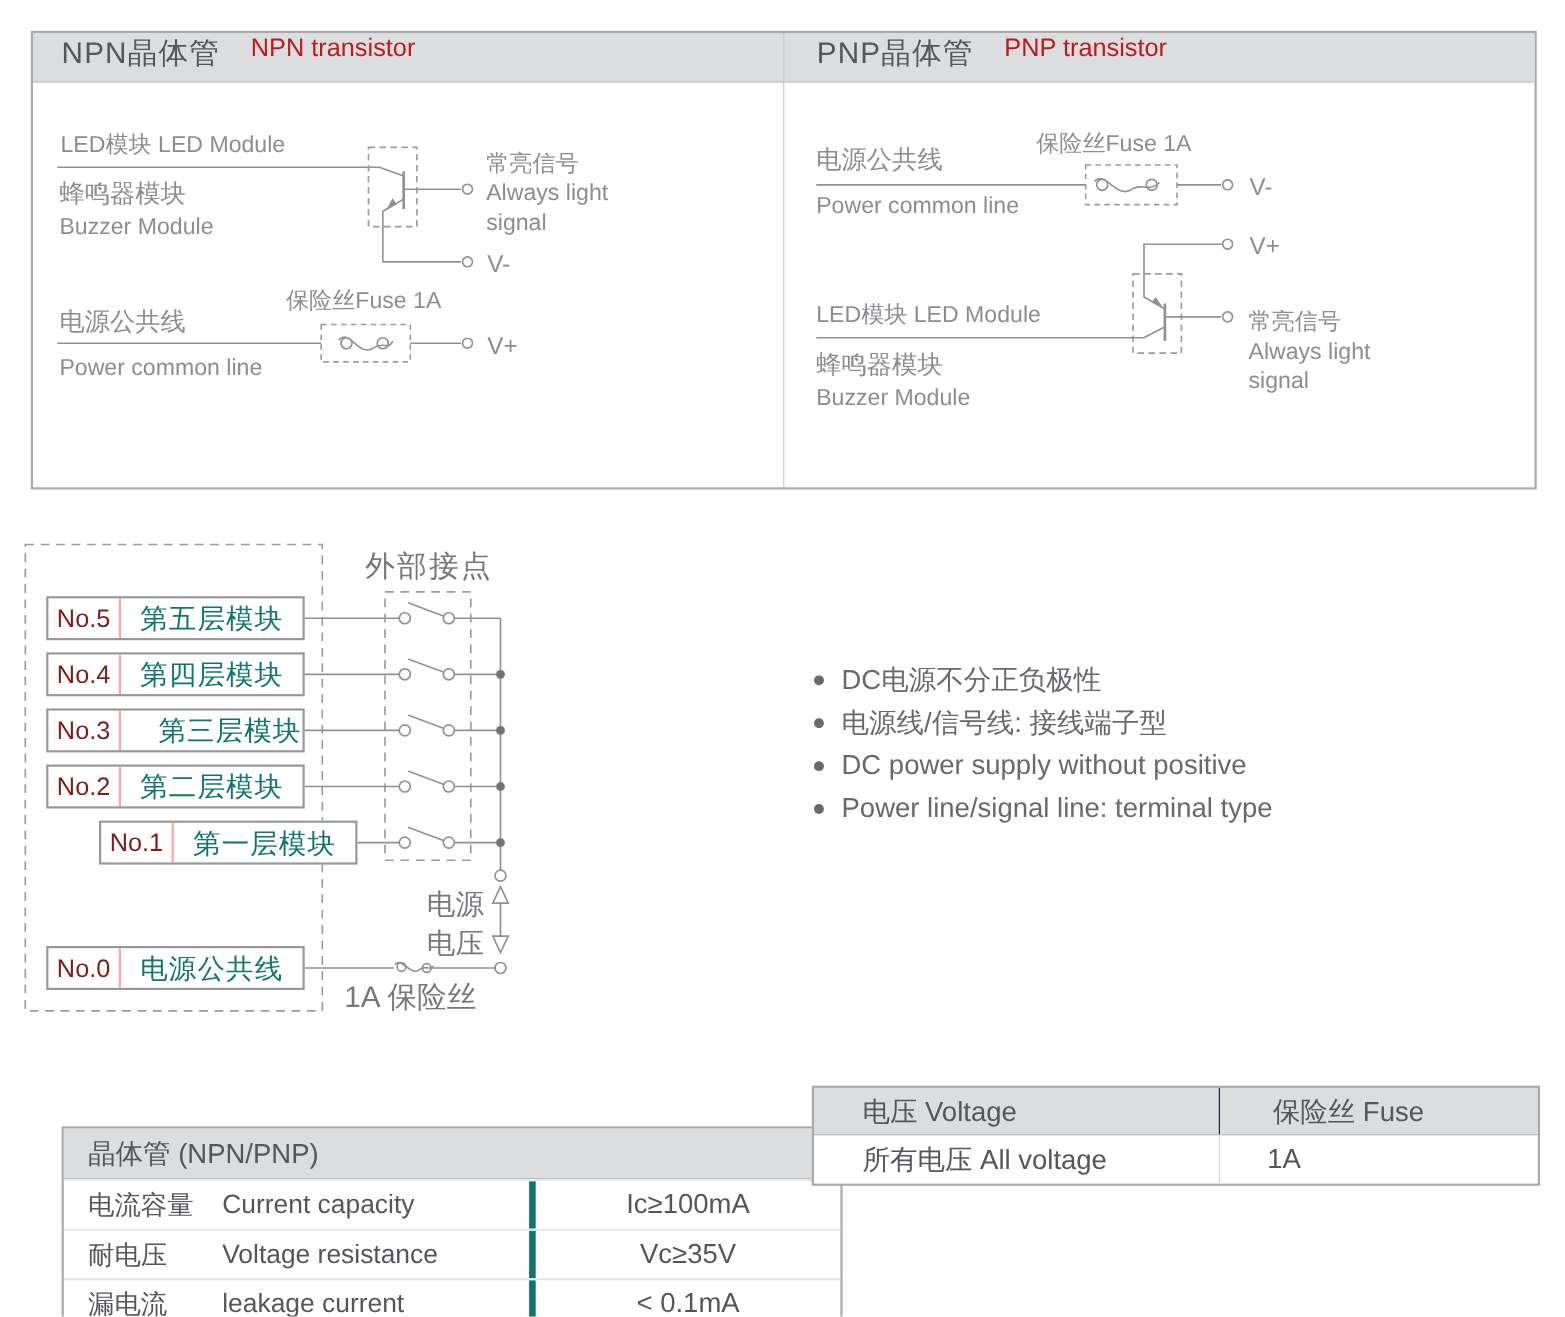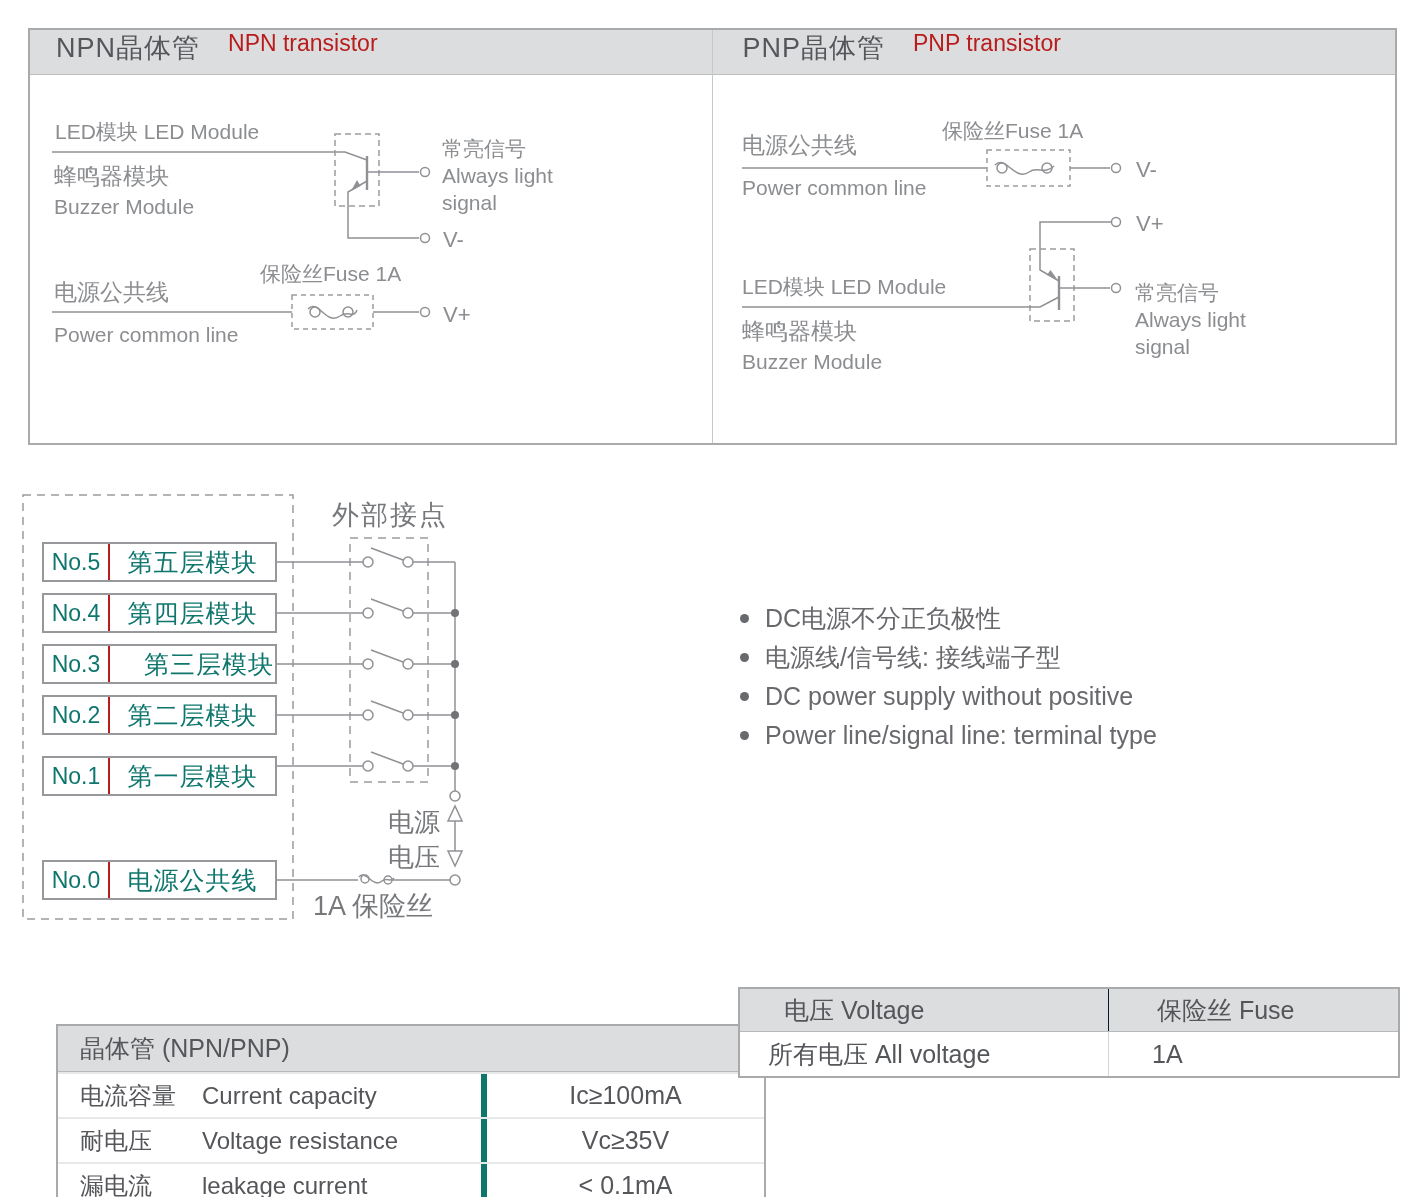--- a/index.html
+++ b/index.html
@@ -18,22 +18,22 @@
   .vdivider{position:absolute;left:682px;top:0;width:1px;height:413px;background:#c6c8ca;}
   .circ-label{position:absolute;font-size:21px;color:#8b8d90;white-space:nowrap;line-height:27px;}
   .v-label{position:absolute;font-size:22px;color:#8b8d90;white-space:nowrap;}
   .circuit-svg{position:absolute;left:0;top:0;width:1365px;height:413px;}
 
   
   .mid{left:20px;top:490px;width:500px;height:450px;}
   .mid-svg{position:absolute;left:0;top:0;width:500px;height:450px;}
   .mod-row{position:absolute;left:22px;width:235px;height:40px;border:2px solid #96989b;
            box-sizing:border-box;display:flex;background:#fff;}
-  .mod-row .no{width:66px;border-right:2px solid #b91c1c;display:flex;align-items:center;
-               justify-content:center;font-size:23px;color:#0f766e;box-sizing:border-box;}
+  .mod-row .no{width:66px;border-right:2px solid #fca5a5;display:flex;align-items:center;
+               justify-content:center;font-size:23px;color:#7f1d1d;box-sizing:border-box;}
   .mod-row .lab{flex:1;display:flex;align-items:center;justify-content:center;
                 font-size:25px;color:#0f766e;letter-spacing:1px;white-space:nowrap;}
   .mid-note{position:absolute;color:#76787b;white-space:nowrap;}
 
   
   .notes{left:740px;top:603px;width:480px;}
   .note-row{display:flex;align-items:flex-start;margin-bottom:9px;}
   .note-dot{width:9px;height:9px;border-radius:50%;background:#68696d;margin:11px 16px 0 0;flex:none;}
   .note-text{font-size:25px;color:#68696d;line-height:30px;white-space:nowrap;}
 
@@ -49,21 +49,21 @@
   .t-row .lbl{width:429px;padding-left:22px;box-sizing:border-box;font-size:24px;color:#55565a;
               border-right:6px solid #0f766e;height:100%;display:flex;align-items:center;}
   .t-row .lblzh{display:inline-block;min-width:122px;}
   .t-row .val{flex:1;text-align:center;font-size:25px;color:#55565a;}
   .t-right{left:738px;top:987px;width:662px;height:91px;}
   .t-right .tbl-header{height:43px;}
   .t-right .hc1{width:369px;padding-left:44px;box-sizing:border-box;border-right:1px solid #0f172a;
                 height:100%;display:flex;align-items:center;}
   .t-right .hc2{flex:1;padding-left:48px;display:flex;align-items:center;height:100%;}
   .t-right .drow{display:flex;height:44px;align-items:center;font-size:25px;color:#55565a;}
-  .t-right .dc1{width:369px;padding-left:28px;box-sizing:border-box;border-right:1px solid #d4d5d6;
+  .t-right .dc1{width:369px;padding-left:44px;box-sizing:border-box;border-right:1px solid #d4d5d6;
                 height:100%;display:flex;align-items:center;}
   .t-right .dc2{flex:1;padding-left:43px;display:flex;align-items:center;height:100%;}
 </style>
 </head>
 <body>
 
 <div class="page">
 
   <div class="abs top-panel">
 
@@ -221,21 +221,21 @@
       <div class="lab">第四层模块</div>
     </div>
     <div class="mod-row" style="top:154px;gap:33px;">
       <div class="no">No.3</div>
       <div class="lab">第三层模块</div>
     </div>
     <div class="mod-row" style="top:205px;">
       <div class="no">No.2</div>
       <div class="lab">第二层模块</div>
     </div>
-    <div class="mod-row" style="top:266px;">
+    <div class="mod-row" style="top:256px;margin-left:48px;">
       <div class="no">No.1</div>
       <div class="lab">第一层模块</div>
     </div>
     <div class="mod-row" style="top:370px;">
       <div class="no">No.0</div>
       <div class="lab">电源公共线</div>
     </div>
 
     <div class="mid-note" style="left:352px;top:315px;width:68px;text-align:right;font-size:26px;">电源</div>
     <div class="mid-note" style="left:352px;top:350px;width:68px;text-align:right;font-size:26px;">电压</div>

